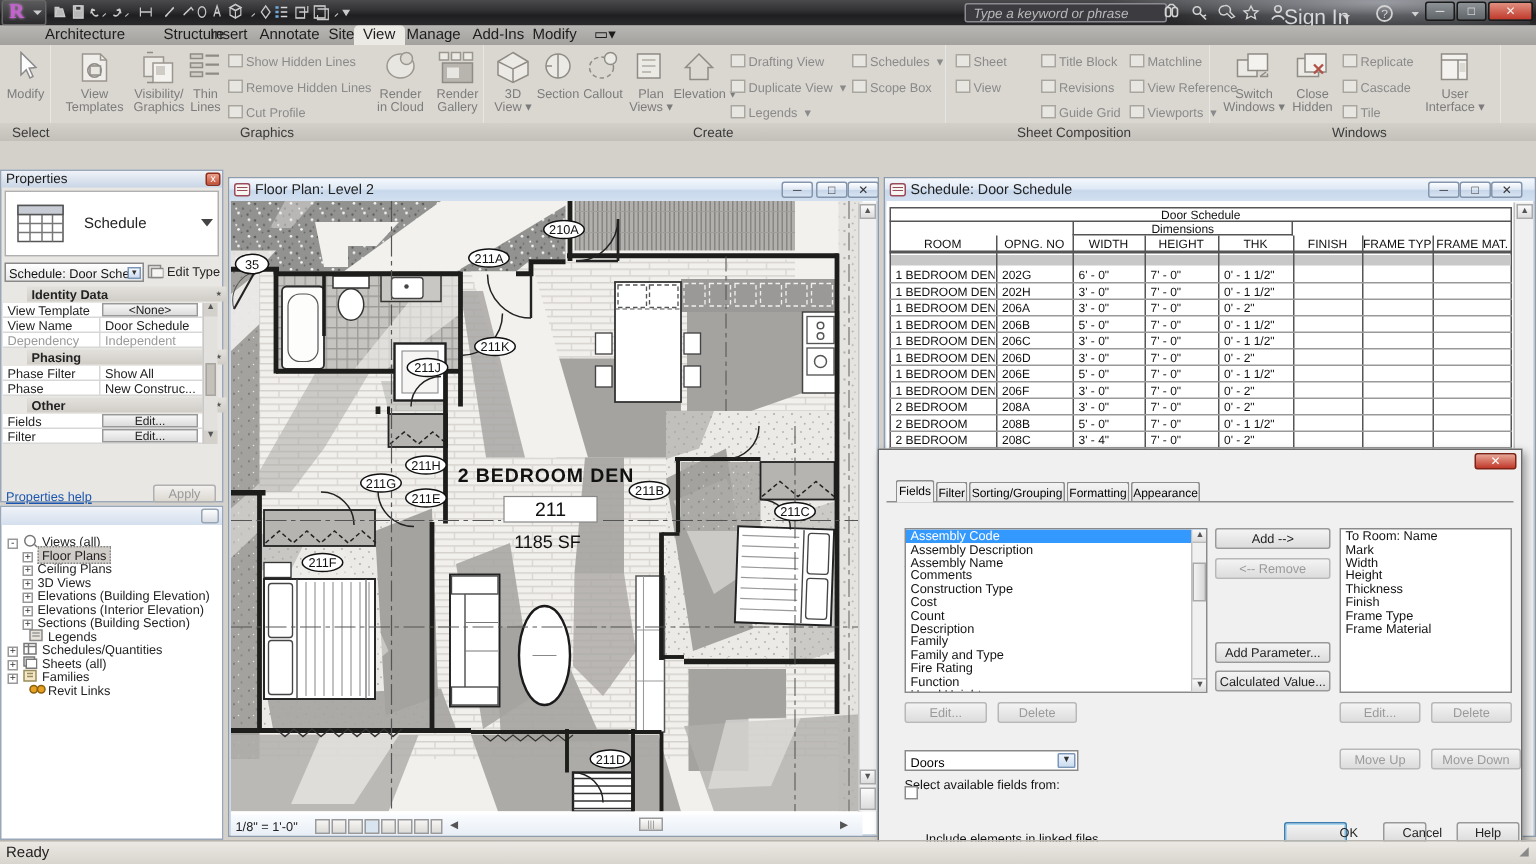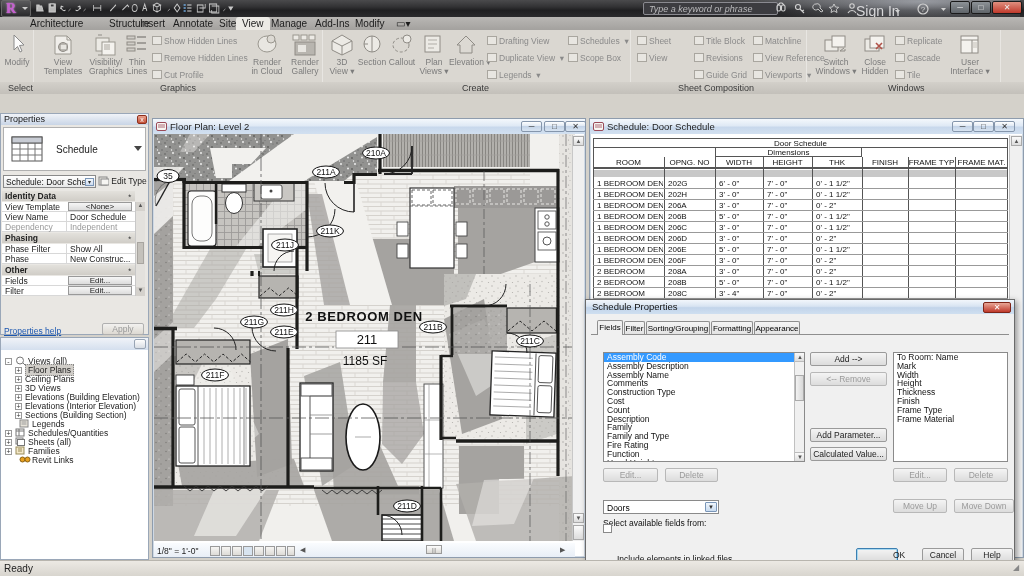--- a/index.html
+++ b/index.html
@@ -54,21 +54,21 @@
 #props { left:0; top:113px; width:149px; height:222px; background:#e9e7e3; border:1px solid #9aa7b8; }
 #props .ptitle { position:absolute; left:0; top:0; width:147px; height:11px; background:linear-gradient(180deg,#f0f3f8,#c9d5e6); font-size:9px; color:#1a1a1a; padding:0px 0 0 3px; }
 #props .pclose { position:absolute; right:1px; top:1px; width:10px; height:9px; background:linear-gradient(180deg,#e9a28f,#c44f35); border:1px solid #8e2f1c; border-radius:2px; color:#fff; font-size:7px; line-height:8px; text-align:center; }
 #typesel { position:absolute; left:2px; top:13px; width:143px; height:44px; background:#fff; border:1px solid #b0b0b0; }
 #typesel .tico { position:absolute; left:6px; top:4px; width:34px; height:34px; }
 #typesel .tname { position:absolute; left:52px; top:16px; font-size:10px; color:#222; }
 #typesel .tdd { position:absolute; right:3px; top:18px; width:0; height:0; border-left:4px solid transparent; border-right:4px solid transparent; border-top:5px solid #444; }
 #combo2 { position:absolute; left:2px; top:61px; width:93px; white-space:nowrap; overflow:hidden; height:13px; background:linear-gradient(180deg,#ffffff,#e8e8e8); border:1px solid #8a8a8a; font-size:8.5px; color:#111; padding:1px 0 0 2px; }
 #combo2 .cdd { position:absolute; right:1px; top:2px; width:9px; height:8px; background:linear-gradient(180deg,#f4f8fc,#cfdcef); border:1px solid #7a96b8; font-size:6px; text-align:center; line-height:7px; color:#333;}
 #edittype { position:absolute; left:97px; top:62px; width:52px; height:13px; font-size:8.5px; color:#222; white-space:nowrap; }
-.prophead { position:absolute; left:1px; width:133px; height:10px; background:linear-gradient(180deg,#e3e1dc,#d0cdc7); font-weight:bold; font-size:8.5px; color:#222; padding:0 0 0 3px; }
+.prophead { position:absolute; left:17px; width:133px; height:10px; background:linear-gradient(180deg,#e3e1dc,#d0cdc7); font-weight:bold; font-size:8.5px; color:#222; padding:0 0 0 3px; }
 .prophead .pin { position:absolute; right:3px; top:1px; font-size:7px; color:#555; }
 .prow { position:absolute; left:1px; width:133px; height:10px; background:#fff; border-bottom:1px solid #d8d8d8; font-size:8.5px; color:#222; }
 .prow .pl { position:absolute; left:3px; top:0px; }
 .prow .pv { position:absolute; left:64px; top:0px; border-left:1px solid #d8d8d8; padding-left:3px; width:66px; height:10px; }
 .prow .pbtn { position:absolute; left:66px; top:0px; width:64px; height:9px; background:linear-gradient(180deg,#f6f6f6,#dcdcdc); border:1px solid #999; text-align:center; font-size:8px; }
 #propscroll { position:absolute; right:3px; top:88px; width:10px; height:94px; background:#e3e1dd; border-left:1px solid #c8c8c8; }
 #prophelp { position:absolute; left:3px; top:212px; color:#1a56b0; font-size:8.5px; text-decoration:underline; }
 #applybtn { position:absolute; right:4px; top:209px; width:42px; height:12px; border:1px solid #b0b0b0; border-radius:2px; background:linear-gradient(180deg,#f2f1ef,#ddd9d2); color:#999; font-size:8.5px; text-align:center; line-height:11px; }
 
 
@@ -767,21 +767,20 @@
             <rect x="1" y="1" width="8" height="7" fill="#f4e8c8" stroke="#998c5a"></rect>
             <path d="M3 3 h4 M3 5 h4" stroke="#998c5a"></path>
           </svg></span>Families</div>
     <div class="ti" style="left:18px; top:117px;"><span class="tico2"><svg width="12" height="9">
             <circle cx="3.5" cy="4.5" r="2.5" fill="#e8a020" stroke="#8a6010"></circle>
             <circle cx="8.5" cy="4.5" r="2.5" fill="#e8a020" stroke="#8a6010"></circle>
           </svg></span>Revit Links</div>
   </div>
 
   <div id="dlg" class="abs">
-    <div class="dtitle">Schedule Properties</div>
     <div class="dclose">✕</div>
     <div class="tab active" style="left:11px; width:26px;">Fields</div>
     <div class="tab" style="left:38px; width:21px;">Filter</div>
     <div class="tab" style="left:60px; width:64px;">Sorting/Grouping</div>
     <div class="tab" style="left:125px; width:42px;">Formatting</div>
     <div class="tab" style="left:168px; width:46px;">Appearance</div>
     <div id="tabline"></div>
     <div class="dlabel" style="left:17px; top:40px;">Available fields:</div>
     <div class="listbox" style="left:17px; top:52px; width:202px; height:110px;">
       <div class="li sel">Assembly Code</div>
@@ -822,21 +821,21 @@
     <div class="dbtn dis" style="left:79px; top:168px; width:53px;">Delete</div>
     <div class="dlabel" style="left:17px; top:188px;">Select available fields from:</div>
     <div style="position:absolute; left:17px; top:200px; width:116px; height:14px; background:#fff; border:1px solid #8a8a8a; font-size:8.5px; padding:2px 0 0 3px;">Doors<span style="position:absolute; right:1px; top:1px; width:12px; height:10px; background:linear-gradient(180deg,#f0f6fc,#cadcf0); border:1px solid #7a96b8; border-radius:1px; font-size:6px; text-align:center; line-height:9px; color:#333;">▼</span></div>
     <div style="position:absolute; left:17px; top:224px; width:9px; height:9px; background:#fff; border:1px solid #8a8a8a;"></div>
     <div class="dlabel" style="left:31px; top:224px;">Include elements in linked files</div>
     <div class="dbtn dis" style="left:307px; top:168px; width:54px;">Edit...</div>
     <div class="dbtn dis" style="left:368px; top:168px; width:54px;">Delete</div>
     <div class="dbtn dis" style="left:307px; top:199px; width:54px;">Move Up</div>
     <div class="dbtn dis" style="left:368px; top:199px; width:60px;">Move Down</div>
     <div class="dbtn" style="left:270px; top:248px; width:42px; border:1px solid #3c7fb1; box-shadow:0 0 0 1px #a8d8f0 inset;padding-left:36px;">OK</div>
-    <div class="dbtn" style="left:336px; top:248px; width:42px;">Cancel</div>
+    <div class="dbtn" style="left:336px; top:248px; width:29px;padding-left:12px;">Cancel</div>
     <div class="dbtn" style="left:385px; top:248px; width:42px;">Help</div>
   </div>
 
   <div id="statusbar" class="abs">
       <span>Ready</span>
  <span style="position:absolute;left:1013px;top:2px;color:#888;font-size:8px;">◢</span>
     </div>
 </div>
 
 </body></html>

